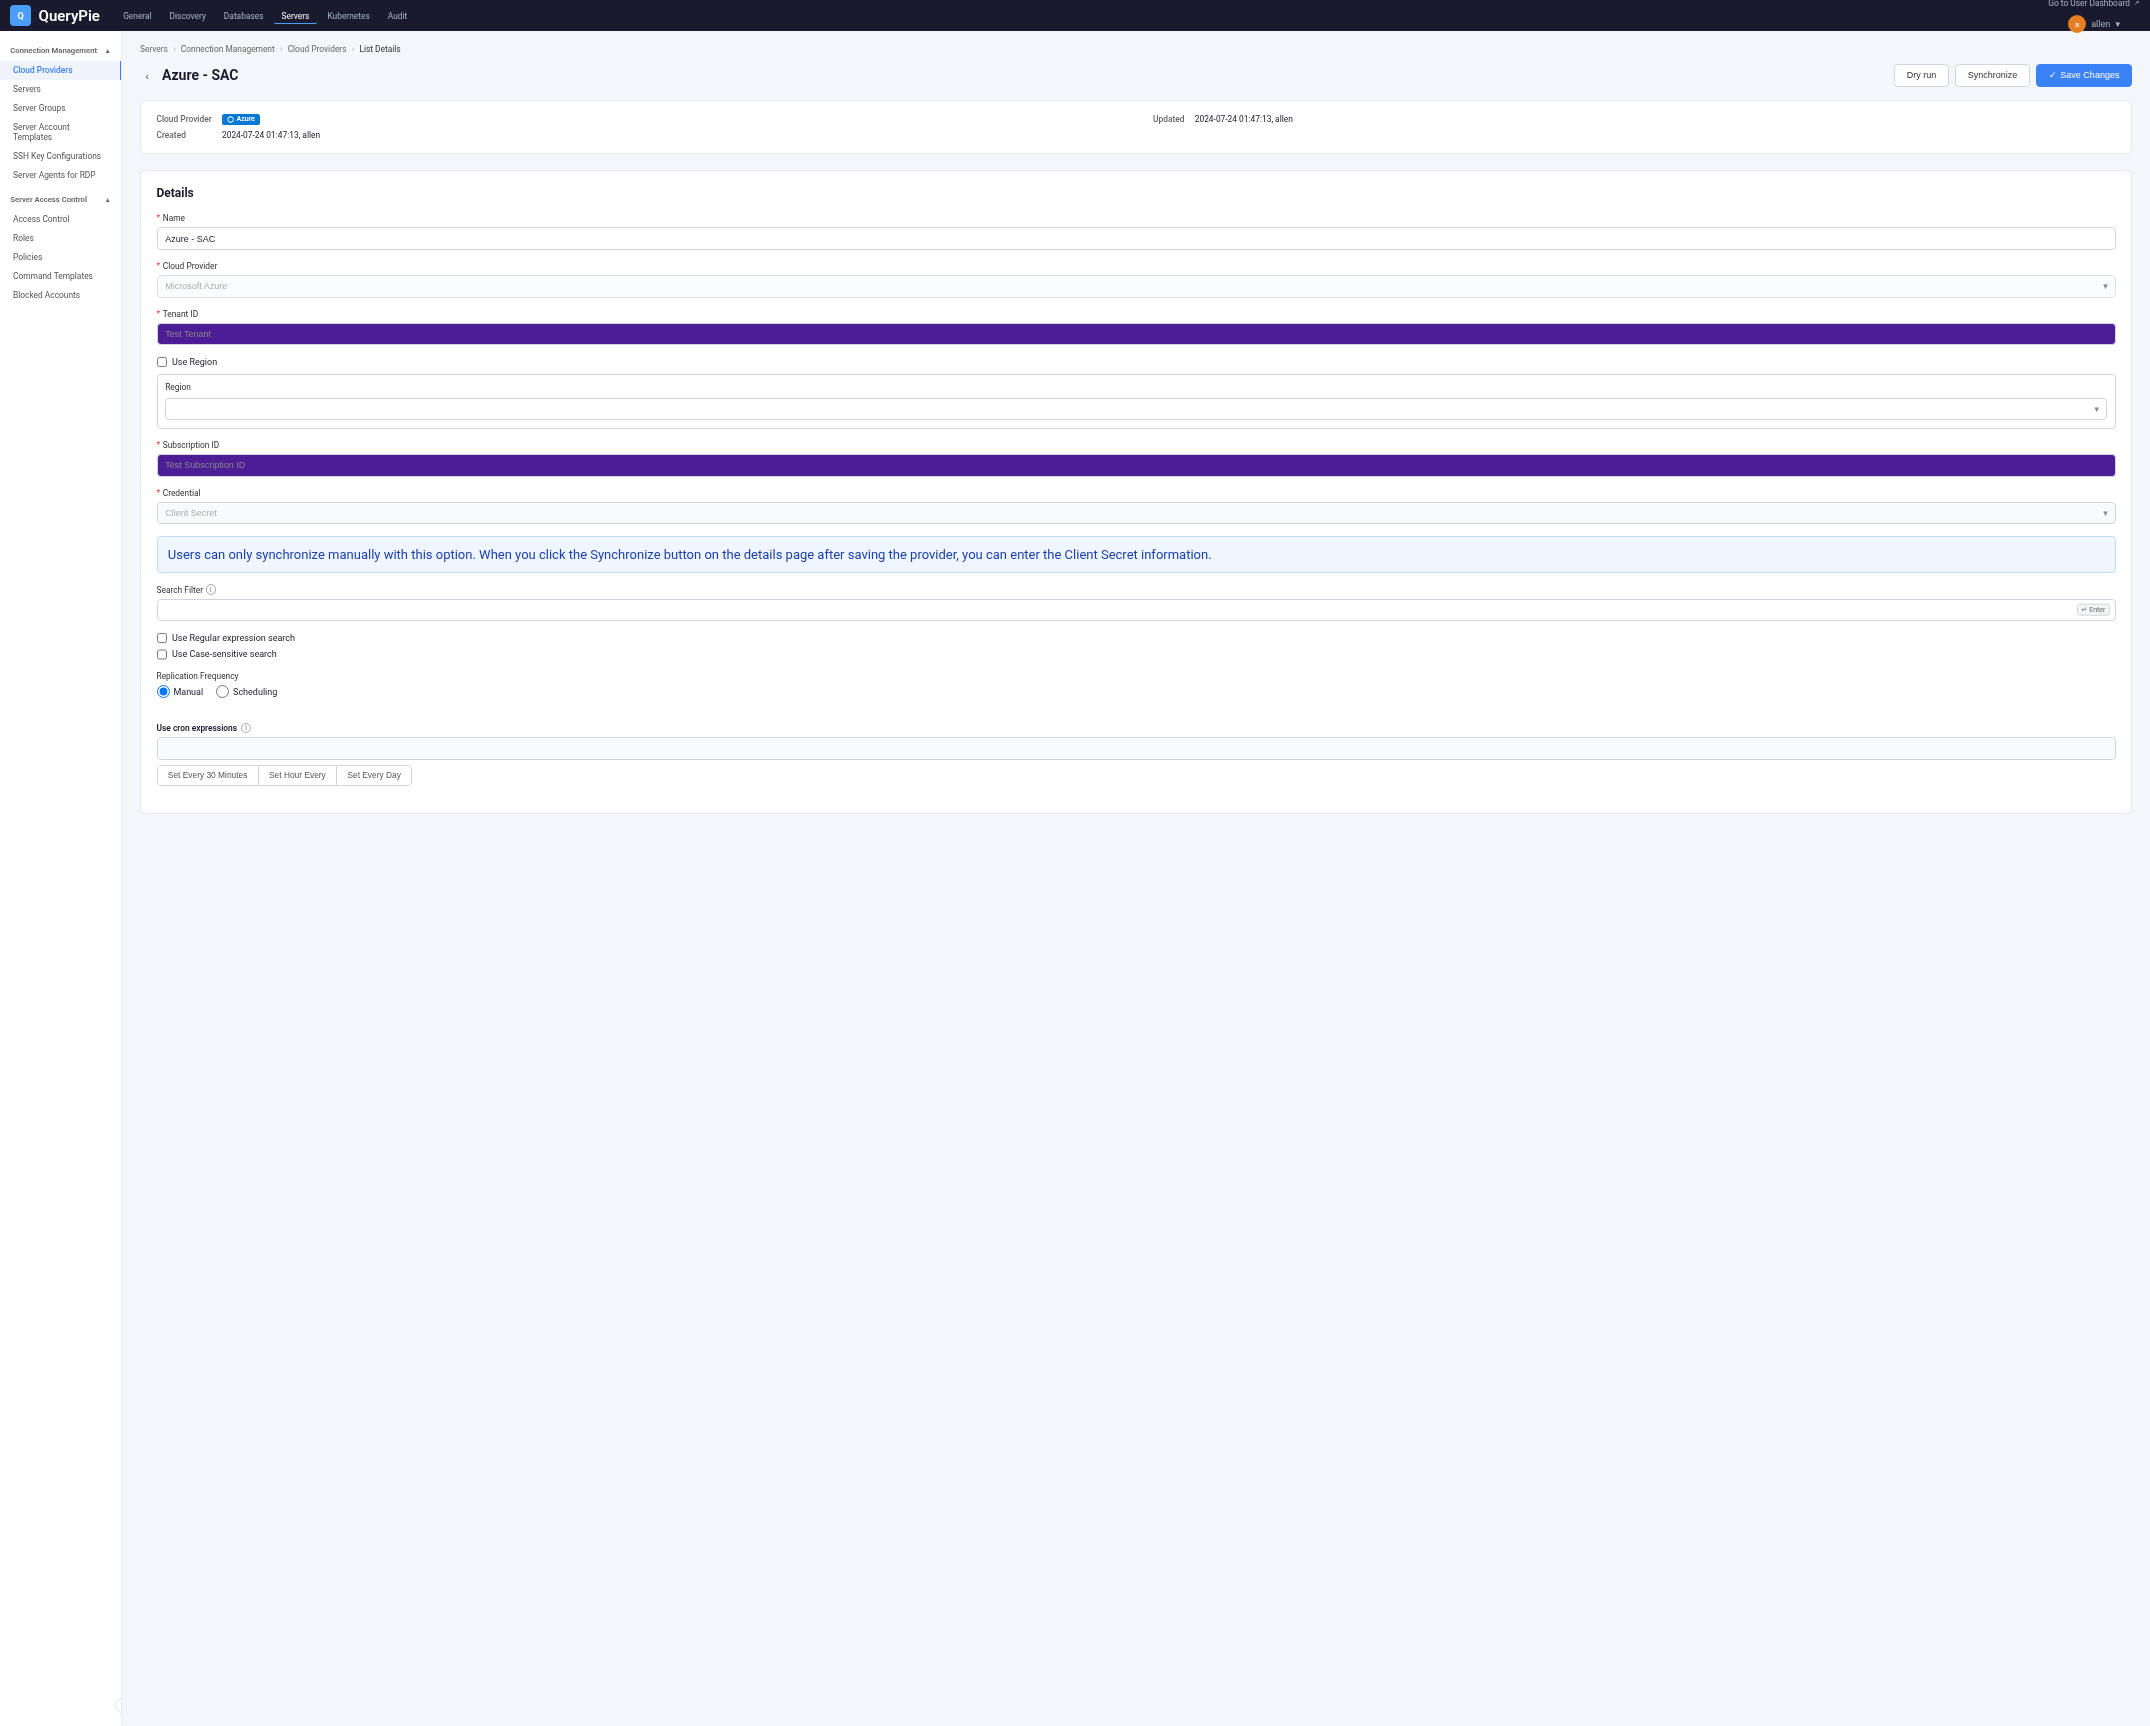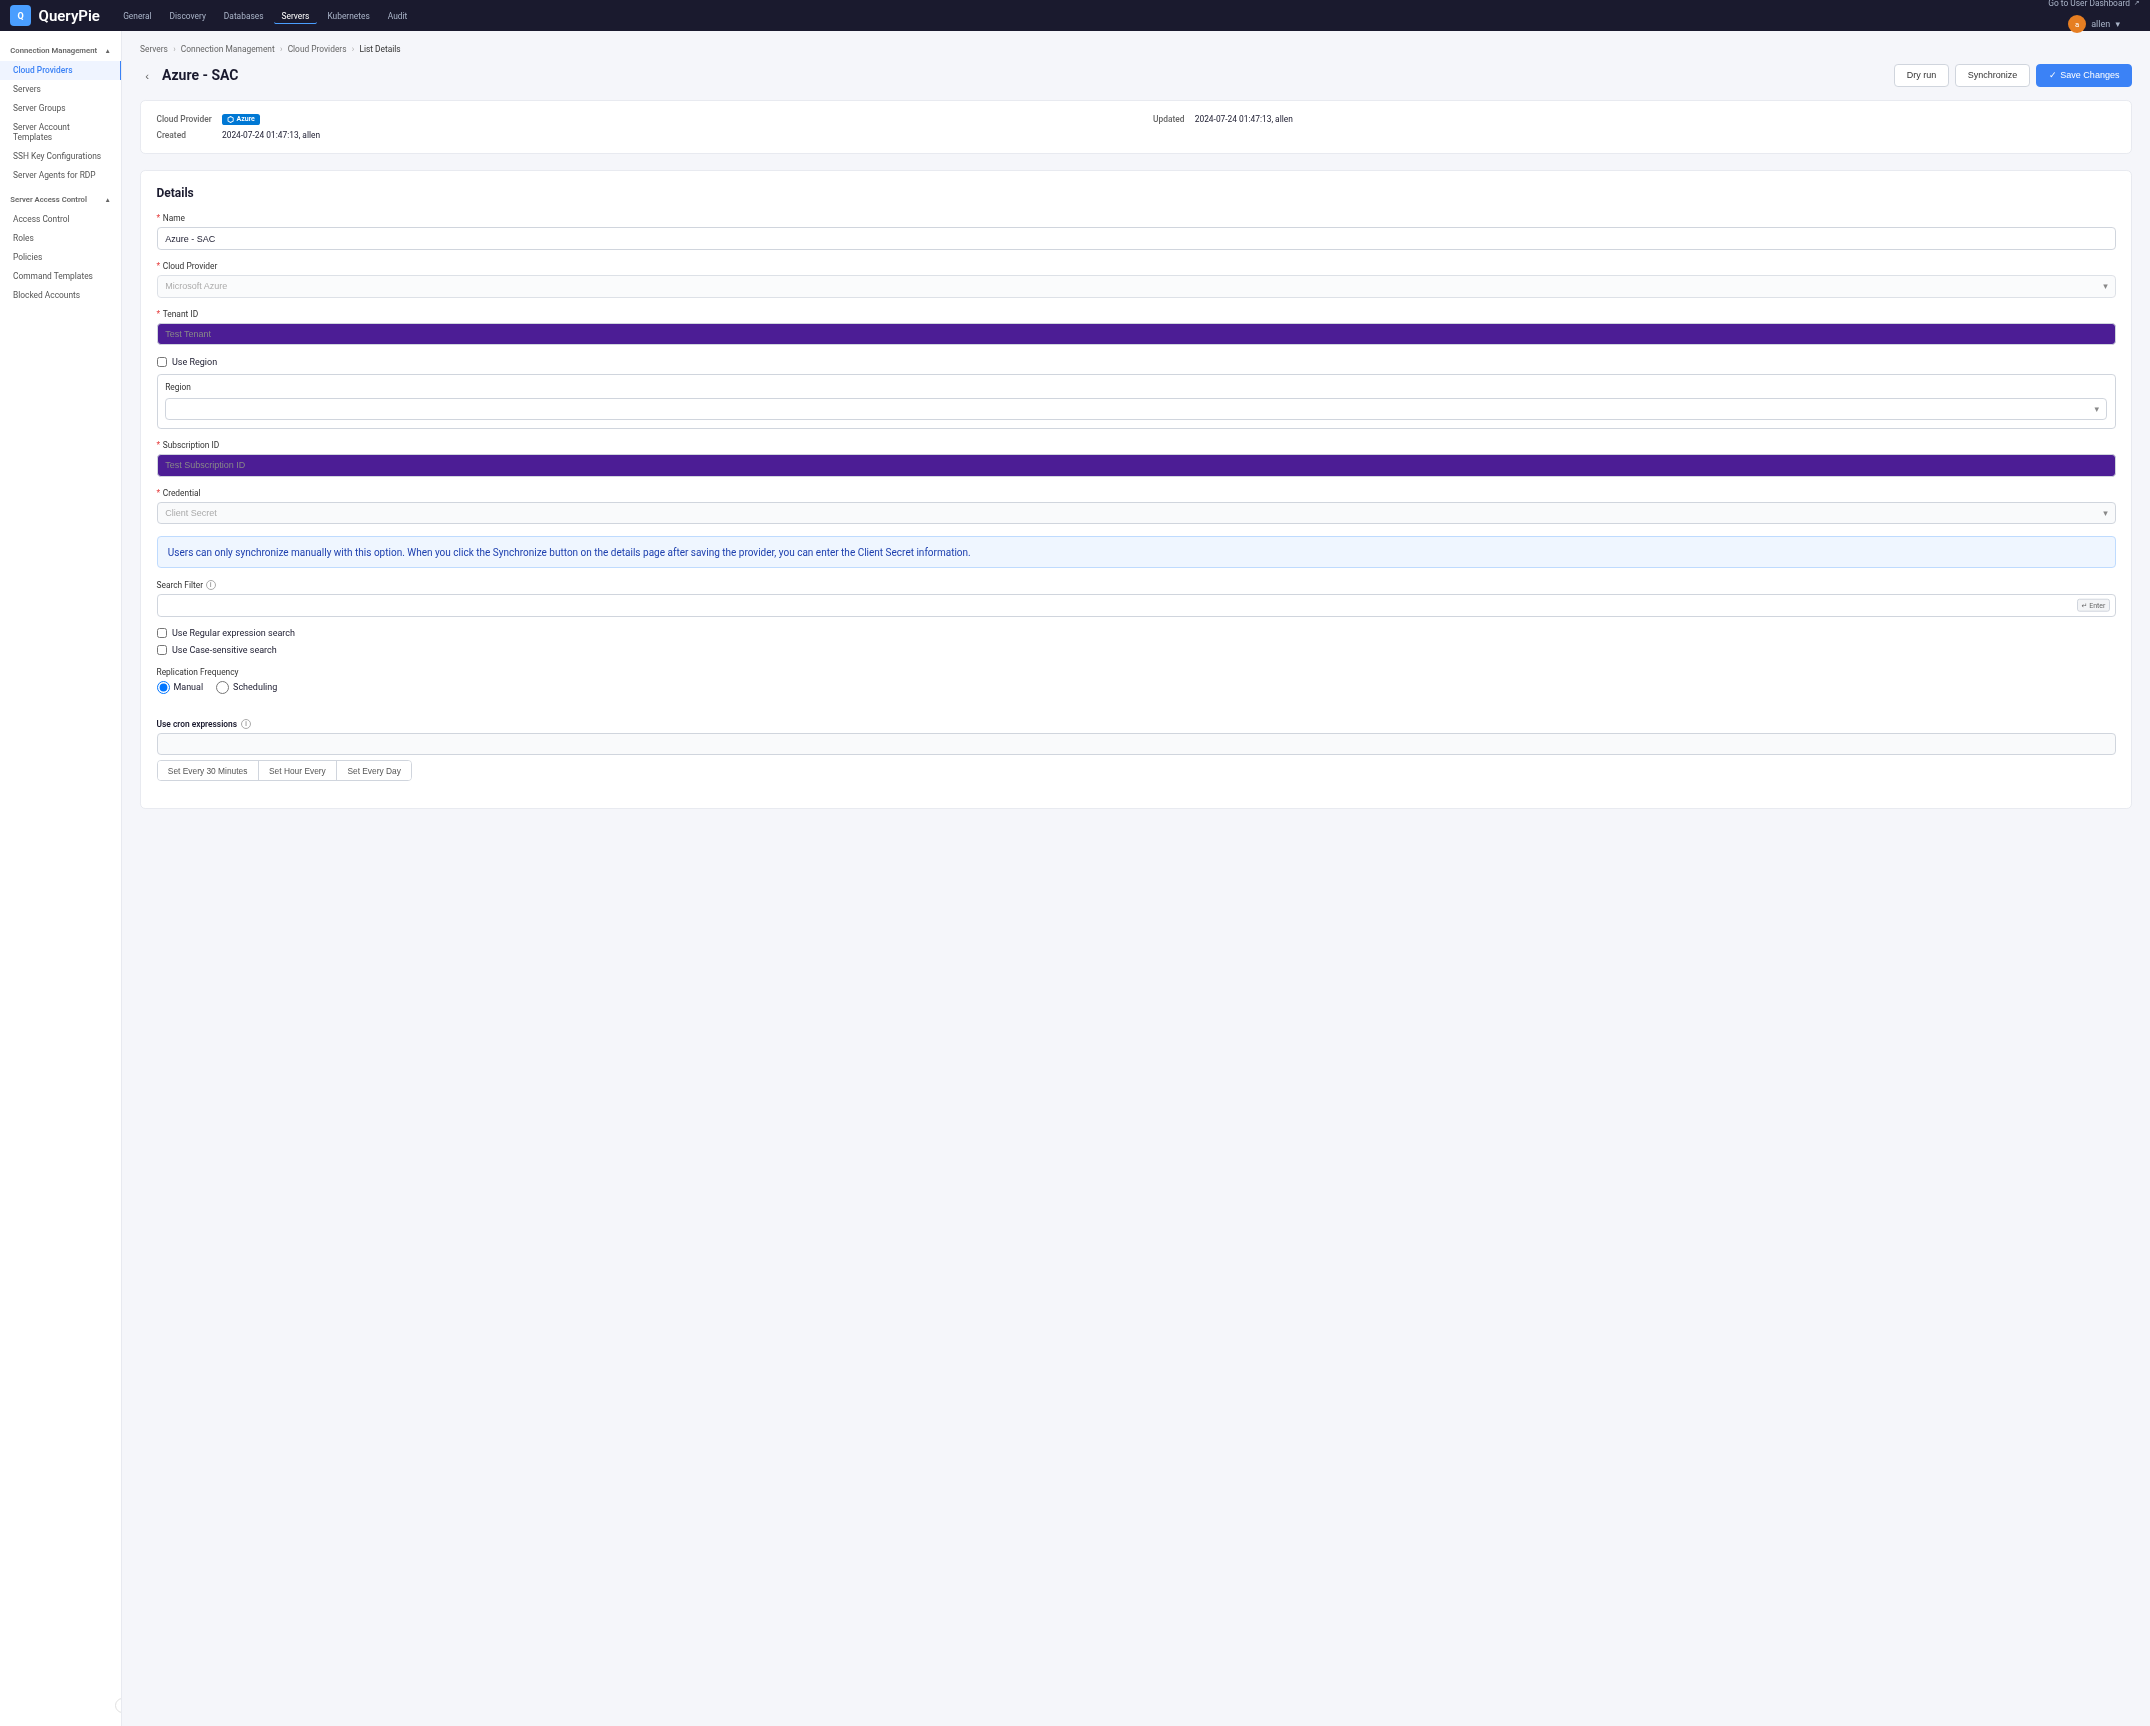--- a/index.html
+++ b/index.html
@@ -78,21 +78,21 @@
     
     .checkbox-row { display: flex; align-items: center; gap: 5.2px; margin-bottom: 6.4px; cursor: pointer; }
     .checkbox-row input[type="checkbox"] { width: 10.3px; height: 10.3px; cursor: pointer; }
 
     
     .region-box { border: 0.6px solid #d0d5dd; border-radius: 3.9px; padding: 7.7px; margin-top: 2px; }
     .region-label { font-size: 8.4px; color: #333; margin-bottom: 5.2px; }
 
     
     .info-box { background: #eff6ff; border: 0.6px solid #bfdbfe; border-radius: 3.9px; padding: 7.7px 10.3px; margin-bottom: 11.6px; }
-    .info-box-text { font-size: 10px; color: #1e40af; line-height: 1.5; }
+    .info-box-text { font-size: 13px; color: #1e40af; line-height: 1.5; }
     .search-input-wrapper { position: relative; flex: 1; }
     .search-input-wrapper input { width: 100%; padding: 5.2px 32px 5.2px 7.7px; border: 0.6px solid #d0d5dd; border-radius: 3.9px; font-size: 9px; outline: none; }
     .enter-badge { position: absolute; right: 5.2px; top: 50%; transform: translateY(-50%); background: #f3f4f6; border: 0.6px solid #d0d5dd; border-radius: 2.6px; padding: 1.3px 3.9px; font-size: 7px; color: #666; display: flex; align-items: center; gap: 1.9px; }
 
     
     .radio-group { display: flex; gap: 13px; margin-bottom: 9px; }
     .radio-row { display: flex; align-items: center; gap: 3.9px; cursor: pointer; }
     .radio-row input[type="radio"] { cursor: pointer; }
 
     

